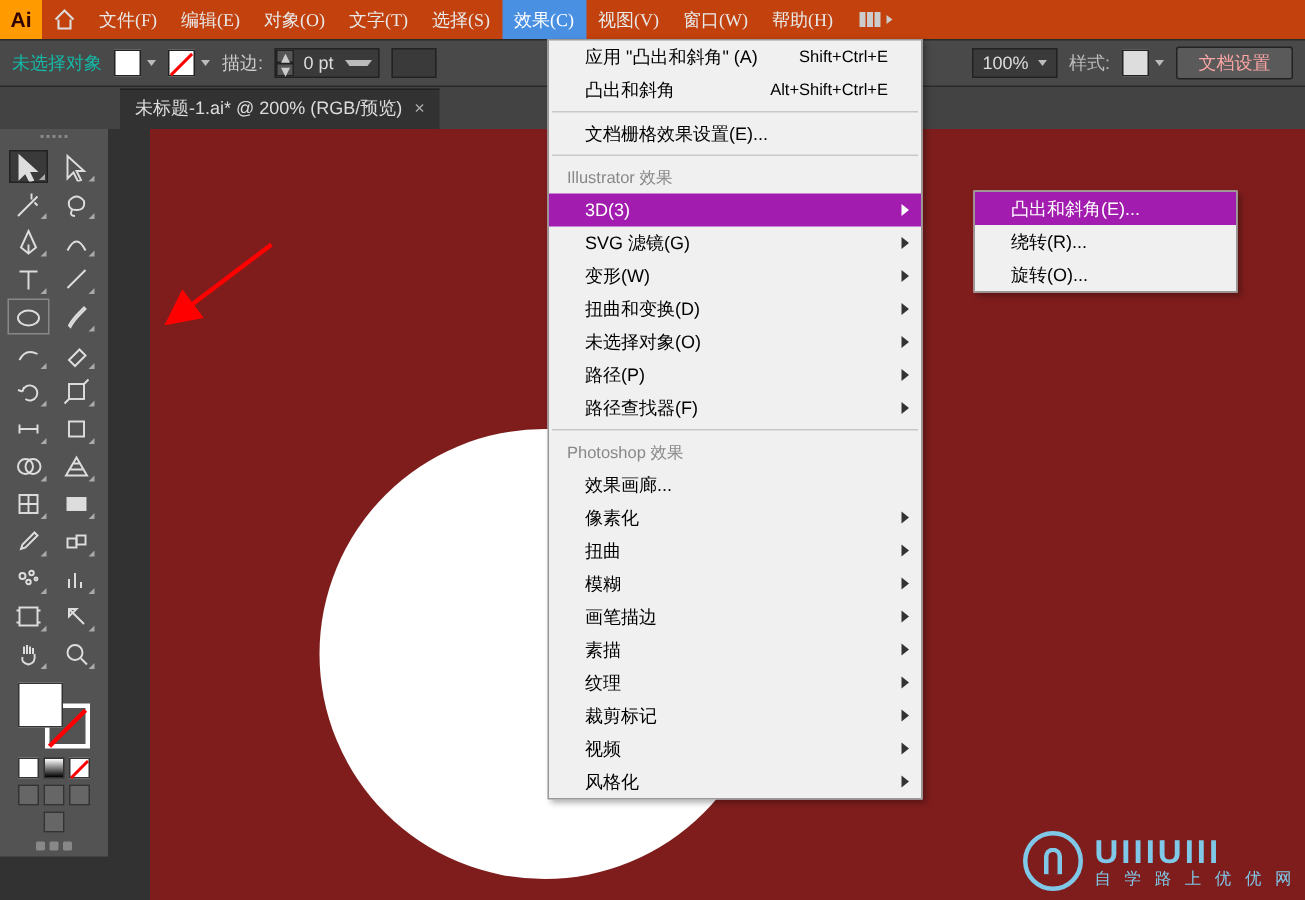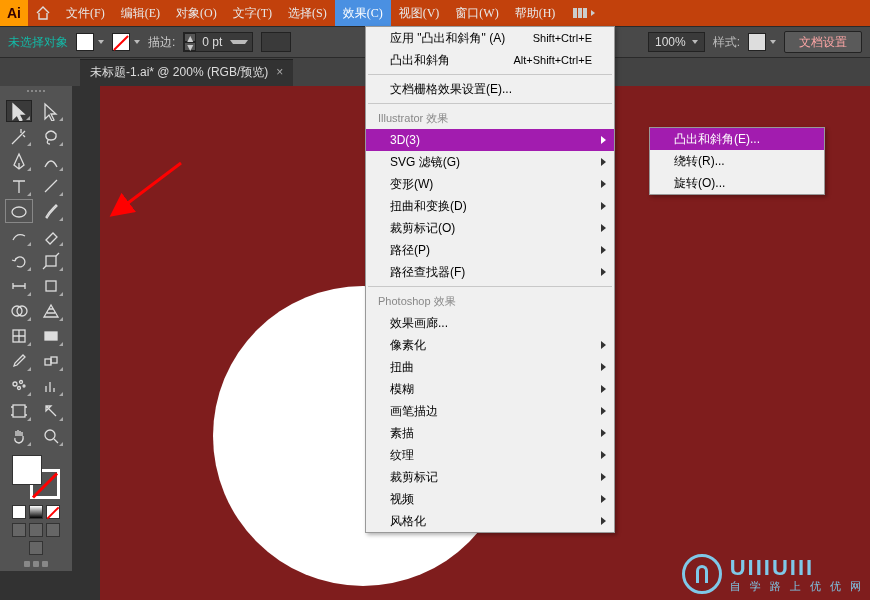--- a/index.html
+++ b/index.html
@@ -417,21 +417,21 @@
       </div>
       <div class="m-row">
         <span>变形(W)</span>
         <div class="arr"></div>
       </div>
       <div class="m-row">
         <span>扭曲和变换(D)</span>
         <div class="arr"></div>
       </div>
       <div class="m-row">
-        <span>裁剪标记(O)</span>
+        <span>未选择对象(O)</span>
         <div class="arr"></div>
       </div>
       <div class="m-row">
         <span>路径(P)</span>
         <div class="arr"></div>
       </div>
       <div class="m-row">
         <span>路径查找器(F)</span>
         <div class="arr"></div>
       </div>

